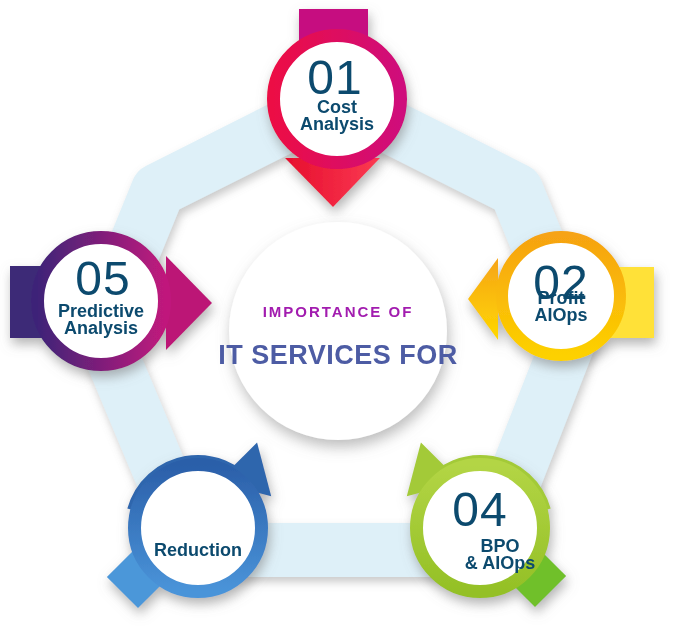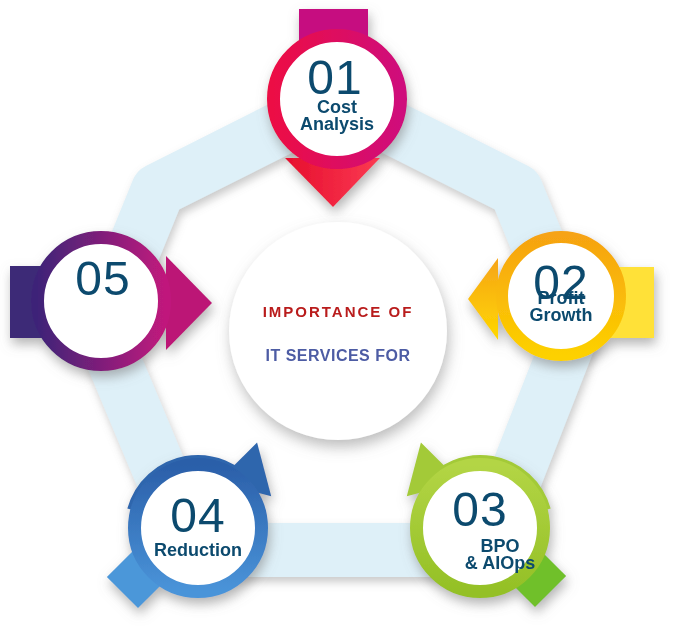--- a/index.html
+++ b/index.html
@@ -14,25 +14,25 @@
     white-space:nowrap;letter-spacing:1px;
   }
   .lbl{
     position:absolute;z-index:5;transform:translateX(-50%);
     font-size:18px;font-weight:bold;line-height:17px;color:#0c4a6e;
     text-align:center;white-space:nowrap;
   }
   .lbl span{display:block;}
   .eyebrow{
     position:absolute;z-index:5;transform:translate(-50%,-50%);
-    font-size:15px;font-weight:bold;letter-spacing:2px;color:#b91c1c;white-space:nowrap;text-align:center;
+    font-size:15px;font-weight:bold;letter-spacing:2px;color:#a21caf;white-space:nowrap;text-align:center;
   }
   .title{
     position:absolute;z-index:5;transform:translate(-50%,-50%);
-    font-size:16px;font-weight:bold;line-height:27px;letter-spacing:0.5px;
+    font-size:27px;font-weight:bold;line-height:27px;letter-spacing:0.5px;
     color:#4d5ca4;text-align:center;white-space:nowrap;
   }
   .title span{display:block;}
 </style>
 </head>
 <body>
 
 <div id="stage">
 
   <svg id="gfx" width="676" height="631" viewBox="0 0 676 631">
@@ -121,30 +121,33 @@
 
   <div class="num" style="left:335px;top:78px">01</div>
   <div class="lbl" style="left:337px;top:99px">
     <span>Cost</span>
     <span>Analysis</span>
   </div>
 
   <div class="num" style="left:561px;top:283px">02</div>
   <div class="lbl" style="left:561px;top:290px">
     <span>Profit</span>
-    <span>Growth</span>
+    <span>AIOps</span>
   </div>
 
-  <div class="num" style="left:480px;top:510px">03</div>
+  <div class="num" style="left:480px;top:510px">04</div>
   <div class="lbl" style="left:500px;top:538px">
     <span>BPO</span>
     <span>&amp; AIOps</span>
   </div>
 
-  <div class="num" style="left:198px;top:516px">04</div>
   <div class="lbl" style="left:198px;top:542px">
     <span>Reduction</span>
     <span></span>
   </div>
 
   <div class="num" style="left:103px;top:279px">05</div>
+  <div class="lbl" style="left:101px;top:303px">
+    <span>Predictive</span>
+    <span>Analysis</span>
+  </div>
 
 </div>
 
 </body></html>

